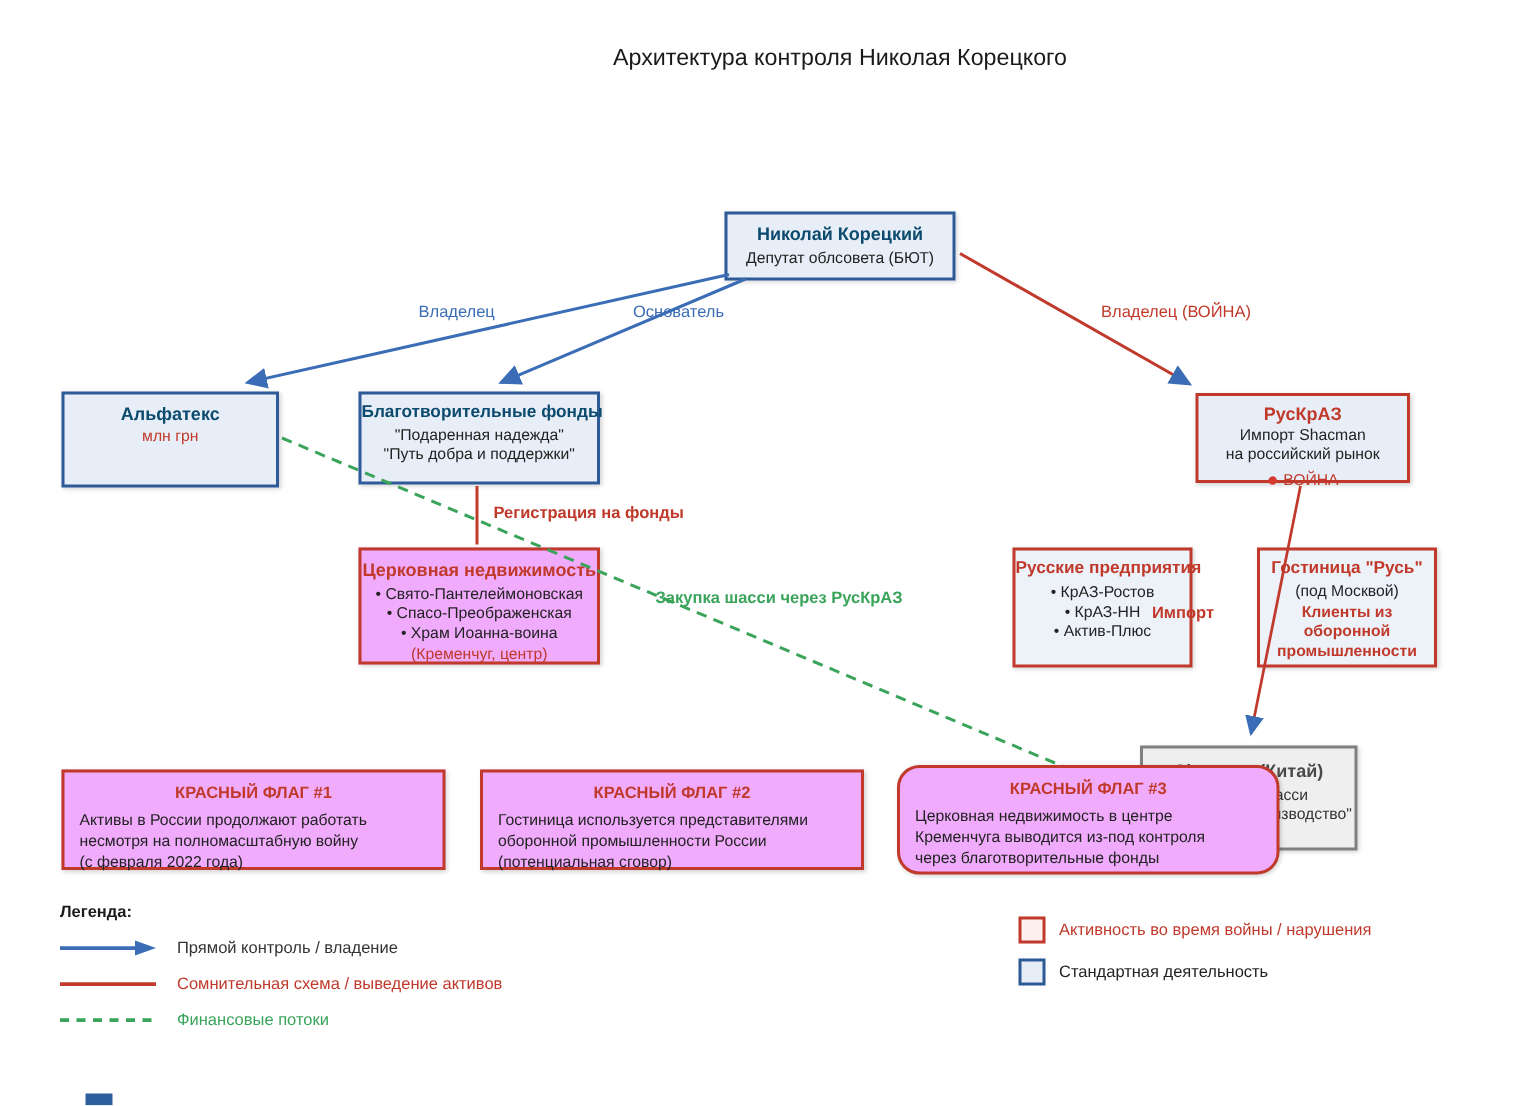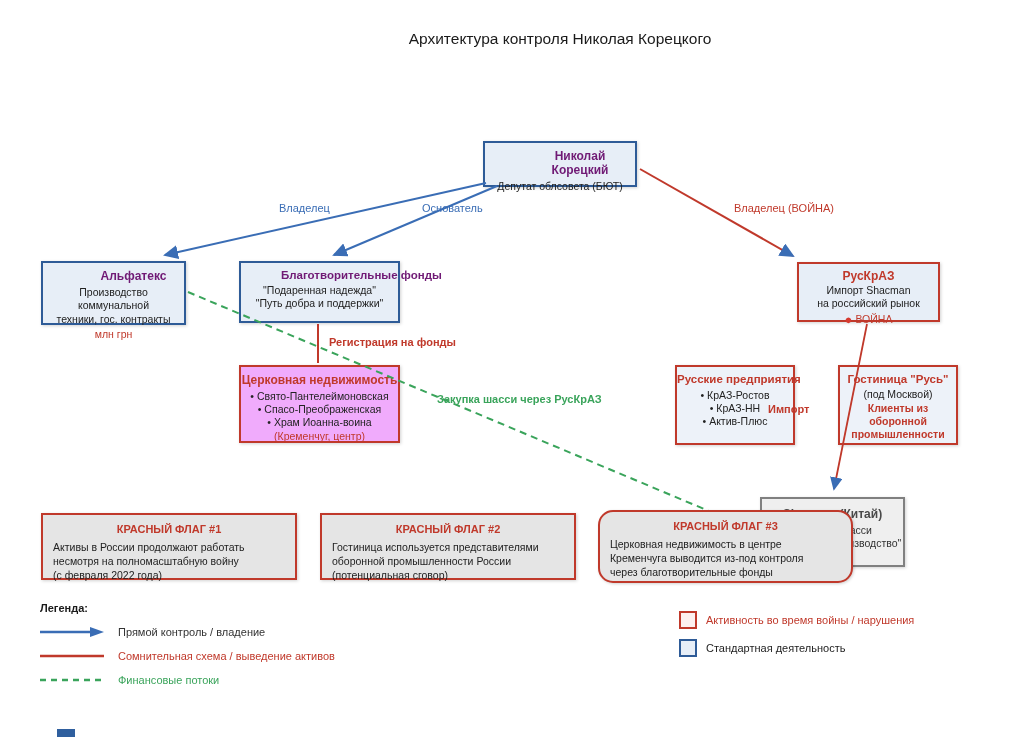--- a/index.html
+++ b/index.html
@@ -9,36 +9,36 @@
     font-size:15.5px;font-weight:normal;color:#1a1a1a;padding-left:48px;}
   .node{position:absolute;box-sizing:border-box;text-align:center;z-index:2;
     box-shadow:1px 1px 3px rgba(0,0,0,0.18);}
   .node.blueb{background:#e7eef7;border:2px solid #2e5b97;}
   .node.redb{border:2px solid #c0392b;}
   .node.bg-blue{background:#e7eef7;}
   .node.bg-bluelight{background:#edf2f9;}
   .node.bg-pink{background:#f0abfc;}
   .node.grayb{background:#efefef;border:2px solid #808080;z-index:1;}
   .node .t{font-weight:bold;font-size:12px;margin-top:6px;}
-  .node .t.blue{color:#701a75;padding-left:40px;}
+  .node .t.blue{color:#0c4a6e;}
   .node .t.red{color:#c0392b;}
   .node .t.gray{color:#4a4a4a;}
   .node .s{font-size:10.5px;color:#222;margin-top:3px;}
   .node .b{font-size:10.5px;color:#222;margin-top:3px;line-height:1.28;white-space:pre-line;}
   .node .note-red{font-size:10.5px;color:#c0392b;margin-top:2px;}
   .node .item{font-size:10.5px;color:#222;line-height:1.26;}
   .war-line{margin-top:2px;font-size:10.5px;color:#c0392b;}
   .war-line .dot{color:#d63a2f;font-size:13px;vertical-align:-1px;margin-right:3px;}
   .nowrap{white-space:nowrap;}
   .edge-label{position:absolute;z-index:6;font-size:11px;}
   .el-blue{color:#3a6db5;}
   .el-red{color:#c0392b;}
   .el-red-b{color:#c0392b;font-weight:bold;}
   .el-green-b{color:#3aa45b;font-weight:bold;}
-  .flag{position:absolute;box-sizing:border-box;background:#e5e5e5;border:2px solid #c0392b;
+  .flag{position:absolute;box-sizing:border-box;background:#f0abfc;border:2px solid #c0392b;
     z-index:8;box-shadow:1px 1px 3px rgba(0,0,0,0.18);}
   .flag .ft{font-size:11px;font-weight:bold;color:#c0392b;text-align:center;margin-top:8px;}
   .flag .fb{font-size:10.5px;color:#222;margin:6px 0 0 10px;text-align:left;
     line-height:1.32;white-space:pre-line;}
   .legend{position:absolute;left:40px;top:602px;z-index:4;}
   .legend .lh{font-size:11px;font-weight:bold;color:#1a1a1a;}
   .legend .row{display:flex;align-items:center;margin-top:12px;height:12px;}
   .legend .row .sw{width:64px;margin-right:14px;flex:0 0 auto;}
   .legend .row .lbl{font-size:11px;}
   .lbl.c-dark{color:#333;}
@@ -75,22 +75,20 @@
     <path d="M188,292 L716,514" stroke="#3aa45b" stroke-width="2" fill="none" stroke-dasharray="7 5"></path>
   </svg>
 
   <div class="node blueb bg-blue" style="left:483px;top:141px;width:154px;height:46px;">
     <div class="t blue">Николай Корецкий</div>
     <div class="s">Депутат облсовета (БЮТ)</div>
   </div>
 
   <div class="node blueb bg-blue" style="left:41px;top:261px;width:145px;height:64px;">
     <div class="t blue">Альфатекс</div>
-    <div class="b">Производство коммунальной
-техники, гос. контракты</div>
     <div class="note-red">млн грн</div>
   </div>
 
   <div class="node blueb bg-blue" style="left:239px;top:261px;width:161px;height:62px;">
     <div class="t blue nowrap" style="font-size:11.5px;">Благотворительные фонды</div>
     <div class="b">"Подаренная надежда"
 "Путь добра и поддержки"</div>
   </div>
 
   <div class="node redb bg-blue" style="left:797px;top:262px;width:143px;height:60px;">

